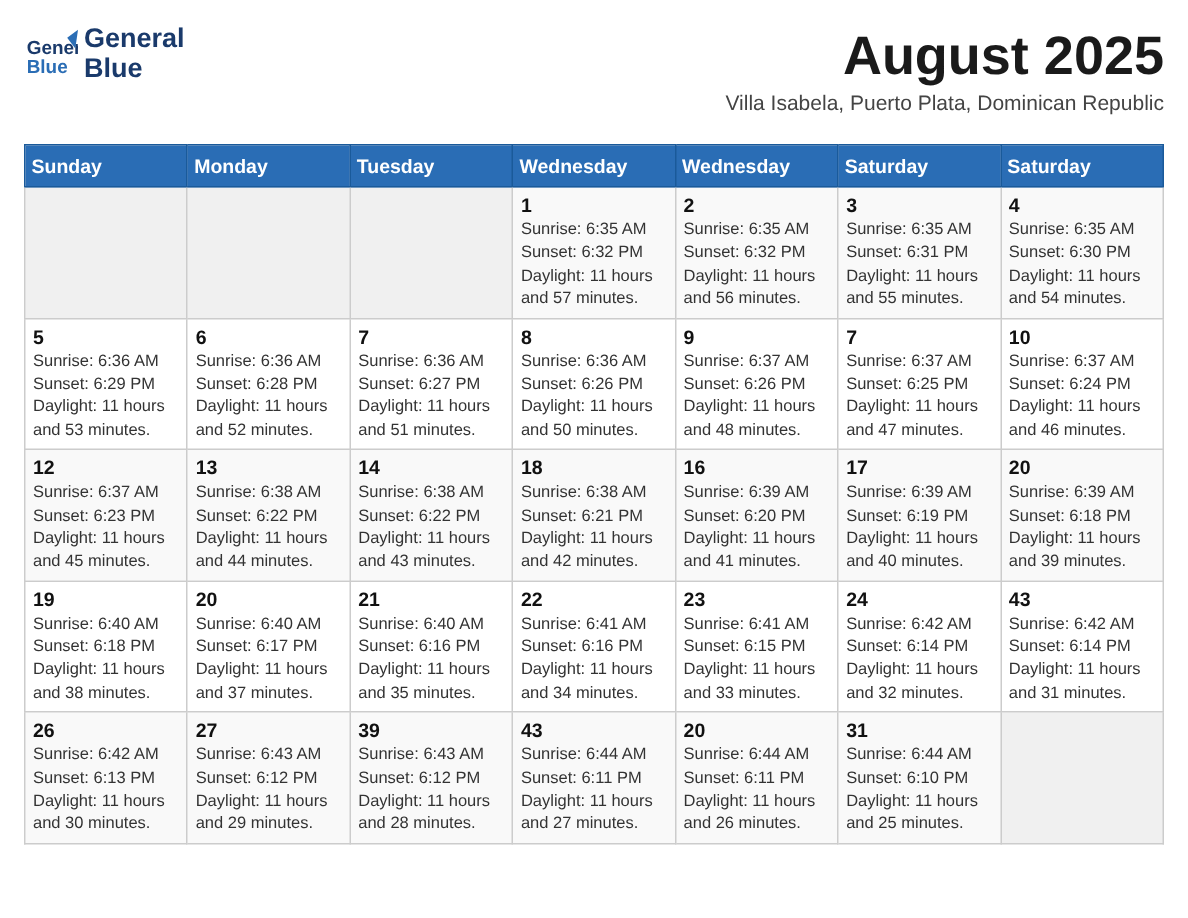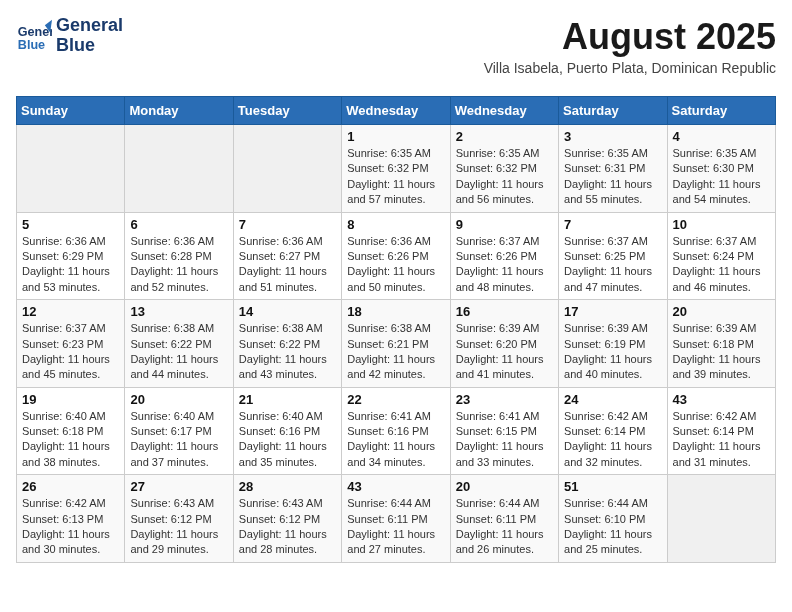--- a/index.html
+++ b/index.html
@@ -236,31 +236,31 @@
       <tr>
         <td>
           <div class="day-number">26</div>
           <div class="day-info">Sunrise: 6:42 AM<br>Sunset: 6:13 PM<br>Daylight: 11 hours<br>and 30 minutes.</div>
         </td>
         <td>
           <div class="day-number">27</div>
           <div class="day-info">Sunrise: 6:43 AM<br>Sunset: 6:12 PM<br>Daylight: 11 hours<br>and 29 minutes.</div>
         </td>
         <td>
-          <div class="day-number">28</div>
+          <div class="day-number">39</div>
           <div class="day-info">Sunrise: 6:43 AM<br>Sunset: 6:12 PM<br>Daylight: 11 hours<br>and 28 minutes.</div>
         </td>
         <td>
           <div class="day-number">43</div>
           <div class="day-info">Sunrise: 6:44 AM<br>Sunset: 6:11 PM<br>Daylight: 11 hours<br>and 27 minutes.</div>
         </td>
         <td>
           <div class="day-number">20</div>
           <div class="day-info">Sunrise: 6:44 AM<br>Sunset: 6:11 PM<br>Daylight: 11 hours<br>and 26 minutes.</div>
         </td>
         <td>
-          <div class="day-number">51</div>
+          <div class="day-number">31</div>
           <div class="day-info">Sunrise: 6:44 AM<br>Sunset: 6:10 PM<br>Daylight: 11 hours<br>and 25 minutes.</div>
         </td>
         <td class="empty-cell"></td>
       </tr>
     </tbody>
 </table>
 
 </body></html>

